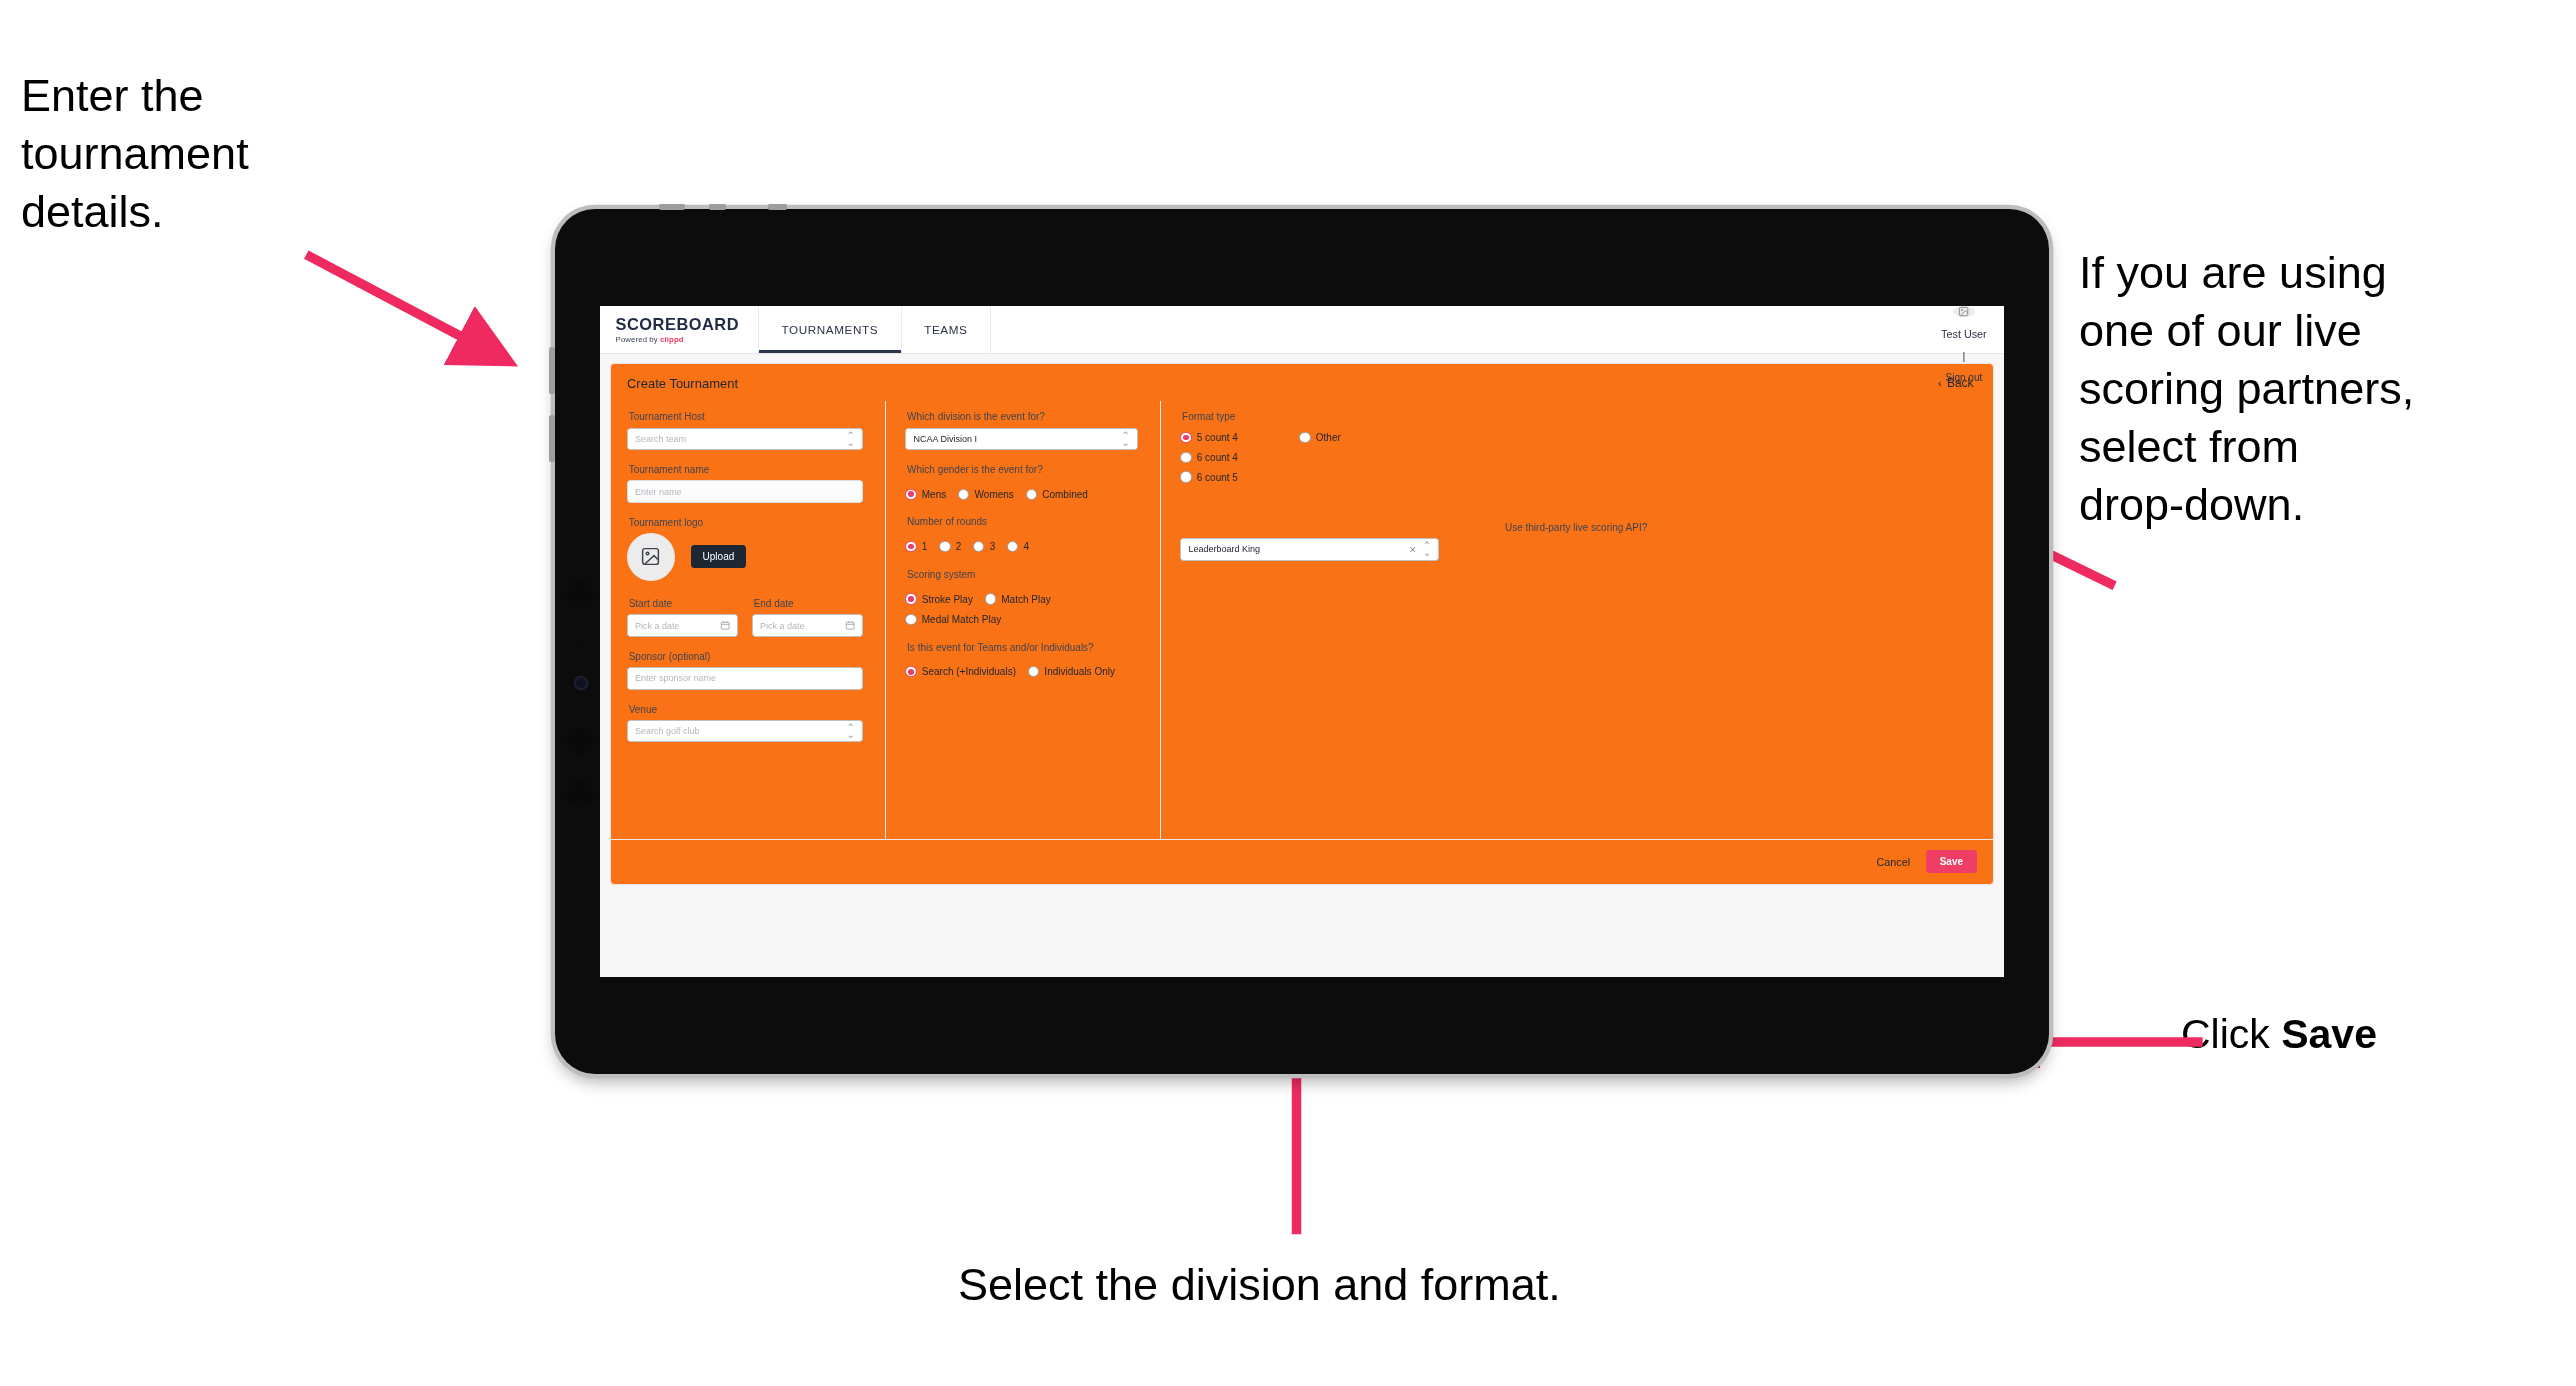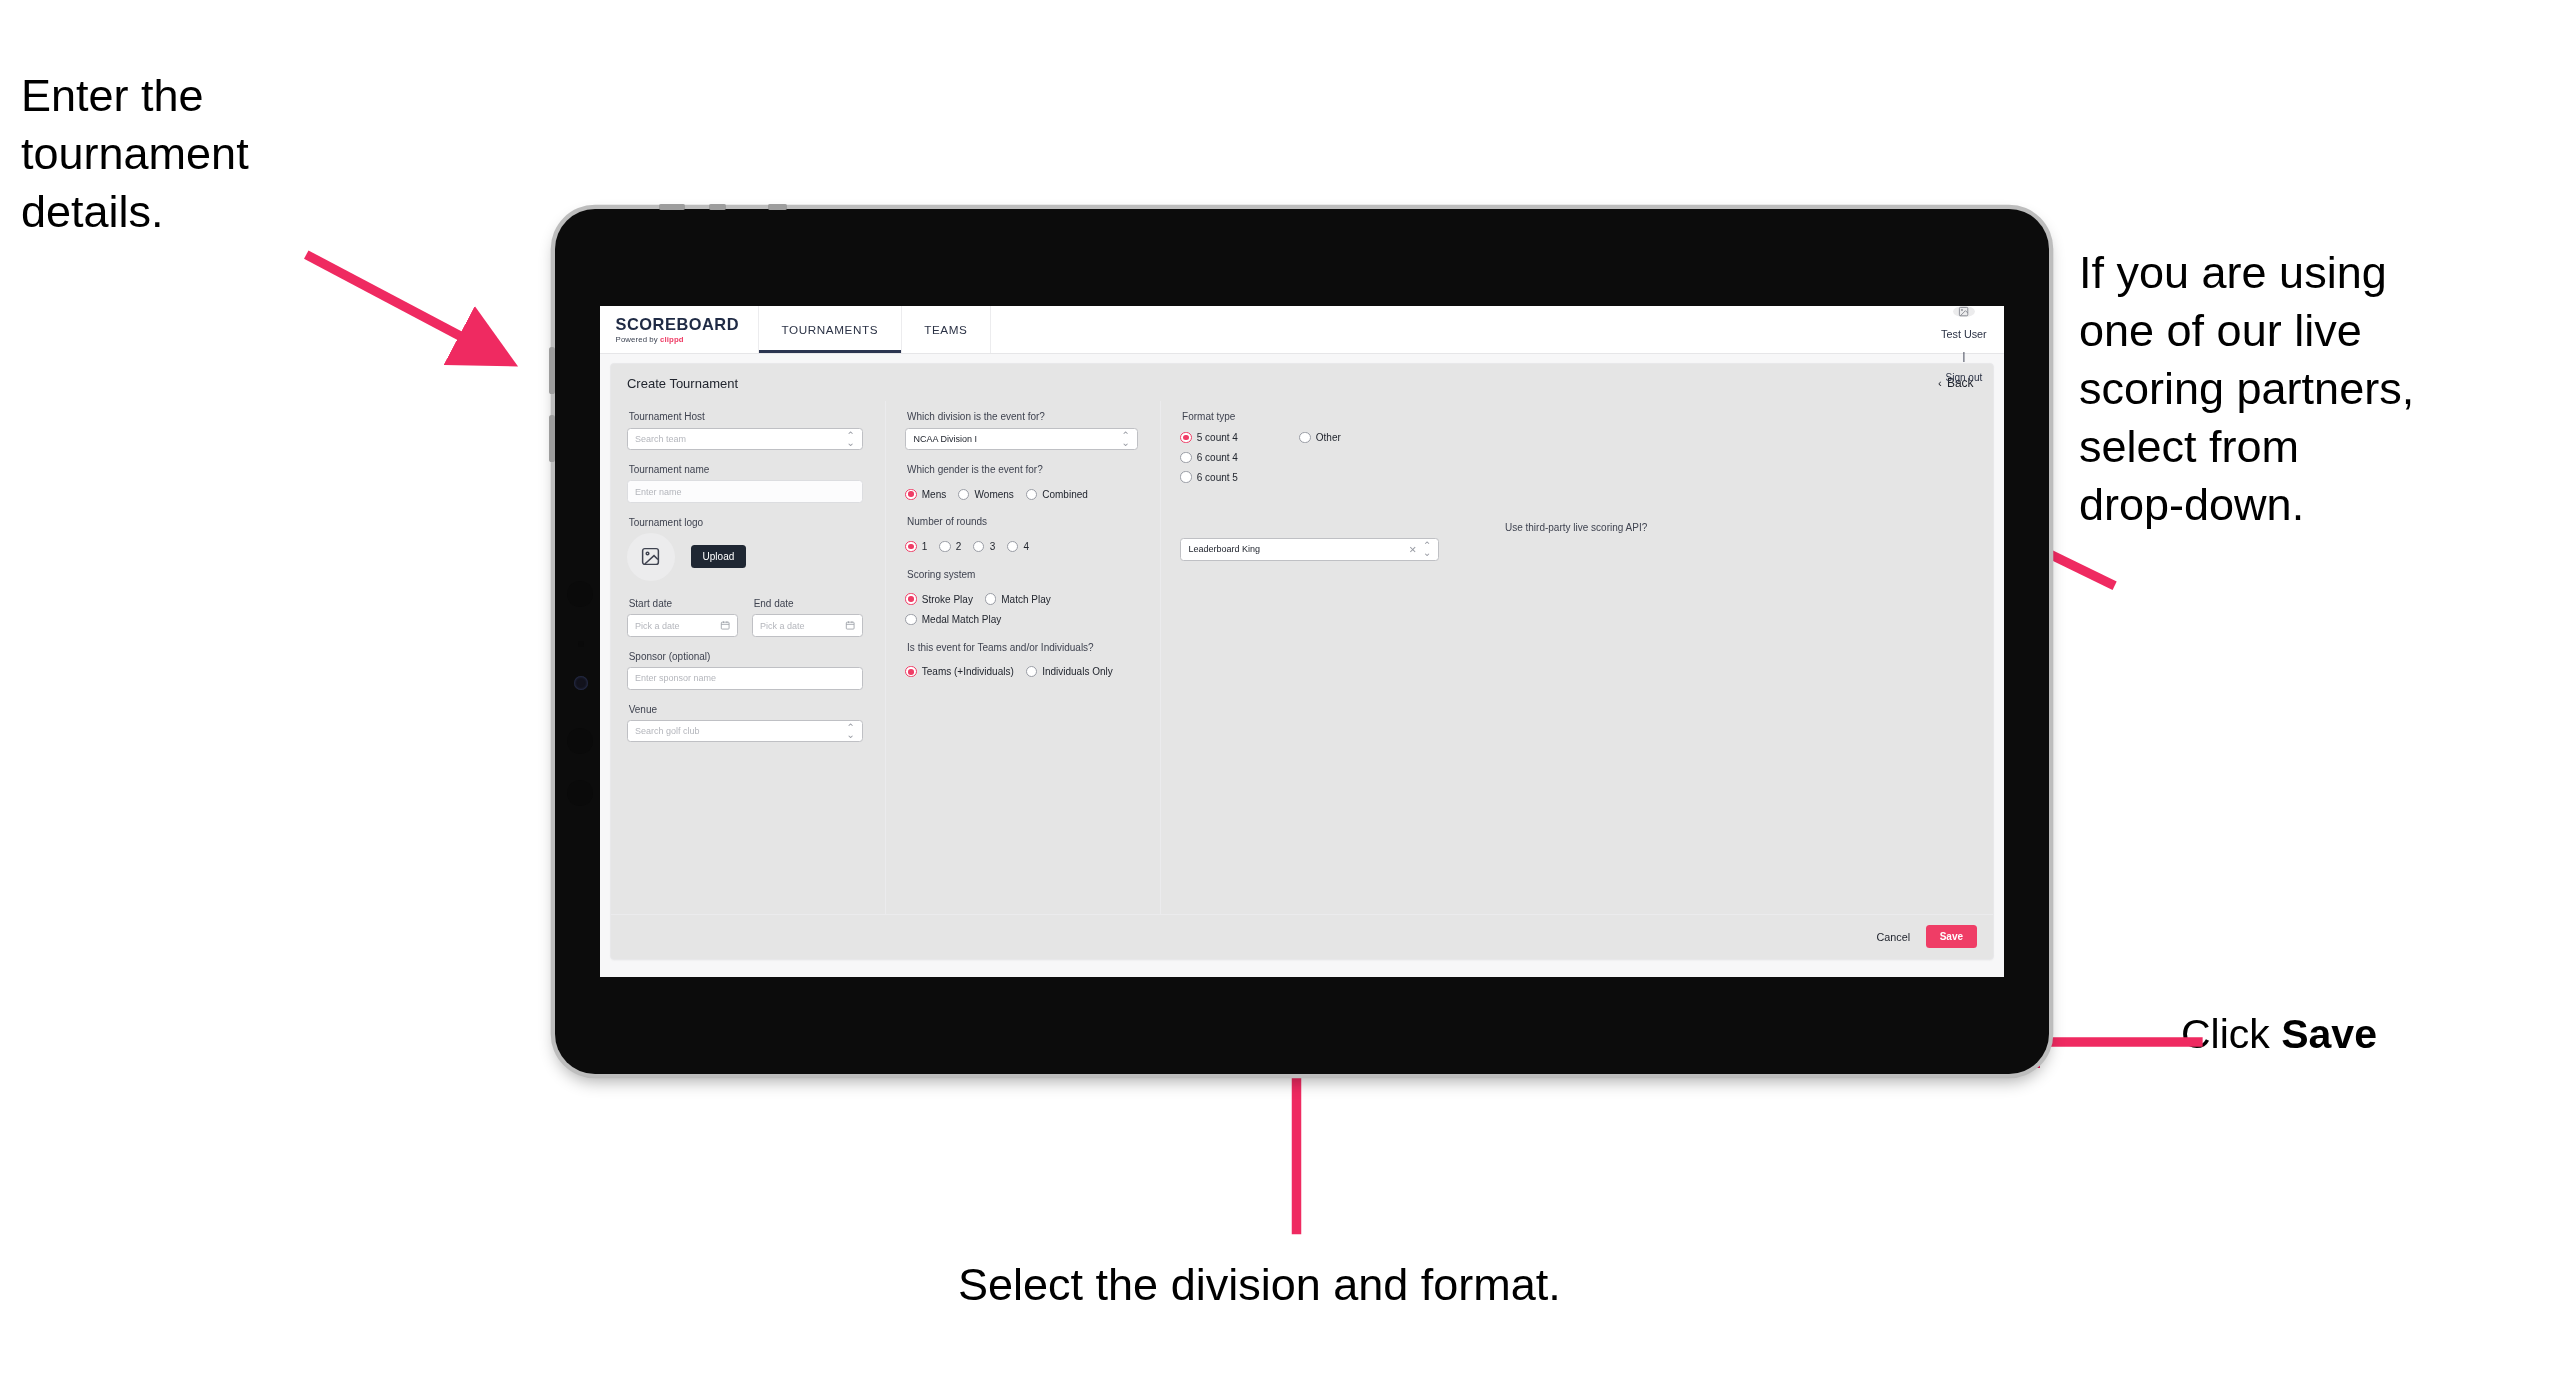--- a/index.html
+++ b/index.html
@@ -72,22 +72,22 @@
     width:22.5px; height:22.5px; border-radius:50%; background:#ececed;
     display:flex; align-items:center; justify-content:center; color:#7d8089;
   }
   .user-name { font-size:10.8px; color:#2b3245; }
   .sep-pipe { font-size:10.8px; color:#2b3245; margin:0 -5.2px;}
   .signout { font-size:10px; color:#2b3245; cursor:pointer; }
 
   
   .card {
     margin: 8.6px 10.4px 0 10.4px;
-    background:#e5e5e5; border:0.9px solid #e8e8ea; border-radius:4.3px;
-    height: 597px; display:flex; flex-direction:column;
+    background:#f97316; border:0.9px solid #e8e8ea; border-radius:4.3px;
+    height: 522px; display:flex; flex-direction:column;
     box-shadow: 0 0.9px 1.7px rgba(0,0,0,.03);
   }
   .card-head {
     display:flex; align-items:center; padding: 12px 19px 10.4px 15.6px;
   }
   .card-title { font-size:13px; color:#22262f; }
   .back-btn { margin-left:auto; font-size:12px; color:#22262f; display:flex; align-items:center; gap:5.2px; cursor:pointer;}
   .chev { font-size:11.2px; color:#22262f; }
 
   .cols { flex:1; display:flex; padding: 0 0 0 0; }
@@ -385,21 +385,21 @@
             <div class="radio">
                 <span class="dot"></span>
                 <span>Medal Match Play</span>
               </div>
           </div>
 
           <div class="fld-label t">Is this event for Teams and/or Individuals?</div>
           <div class="radio-row">
             <div class="radio on">
                 <span class="dot"></span>
-                <span>Teams (+Individuals)</span>
+                <span>Search (+Individuals)</span>
               </div>
             <div class="radio">
                 <span class="dot"></span>
                 <span>Individuals Only</span>
               </div>
           </div>
         </div>
 
         <div class="col col3">
           <div class="fld-label">Format type</div>

